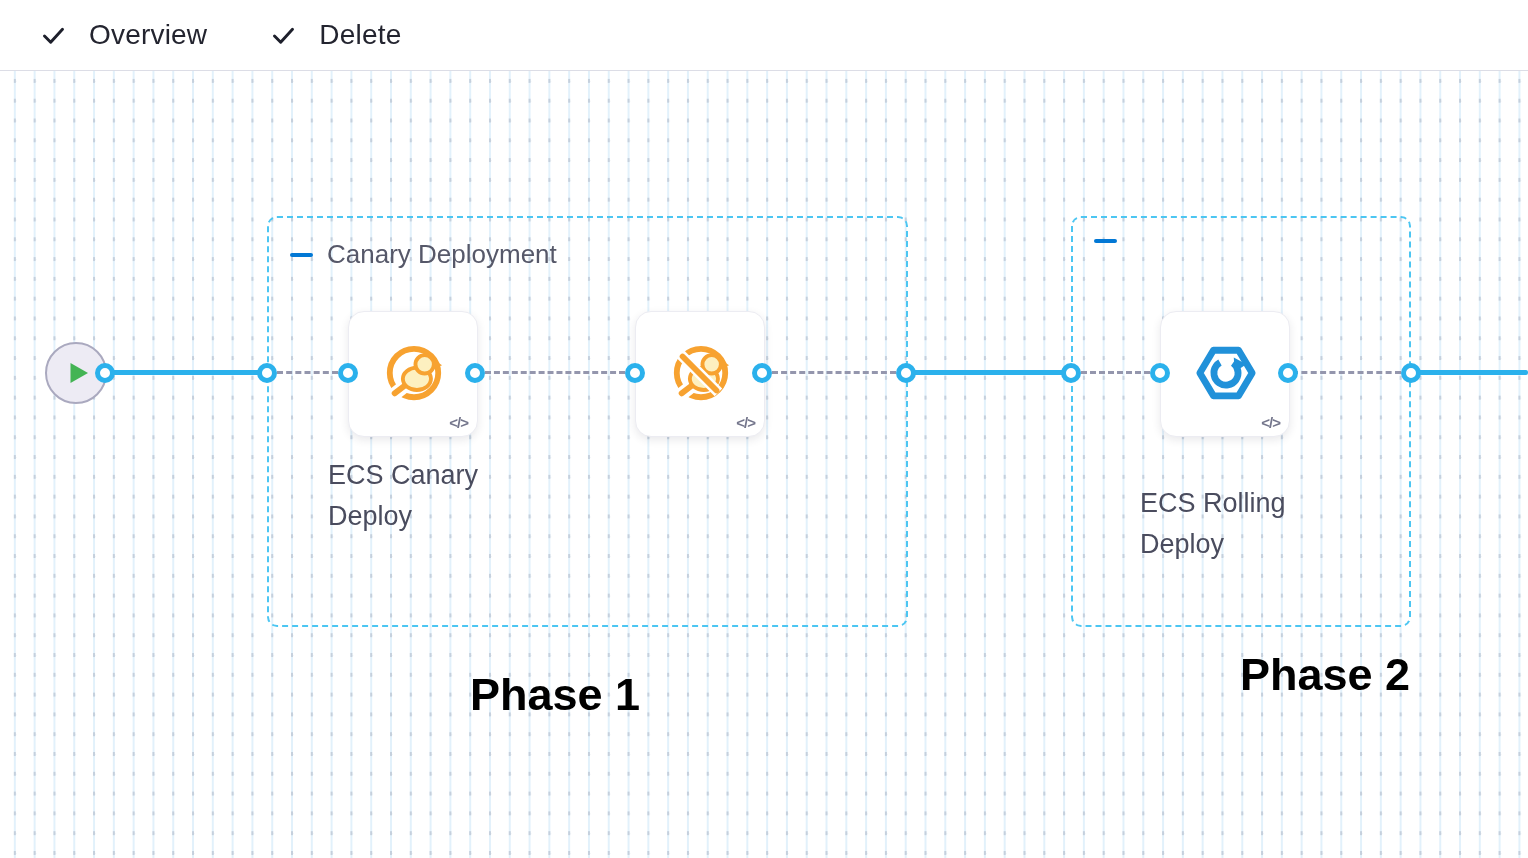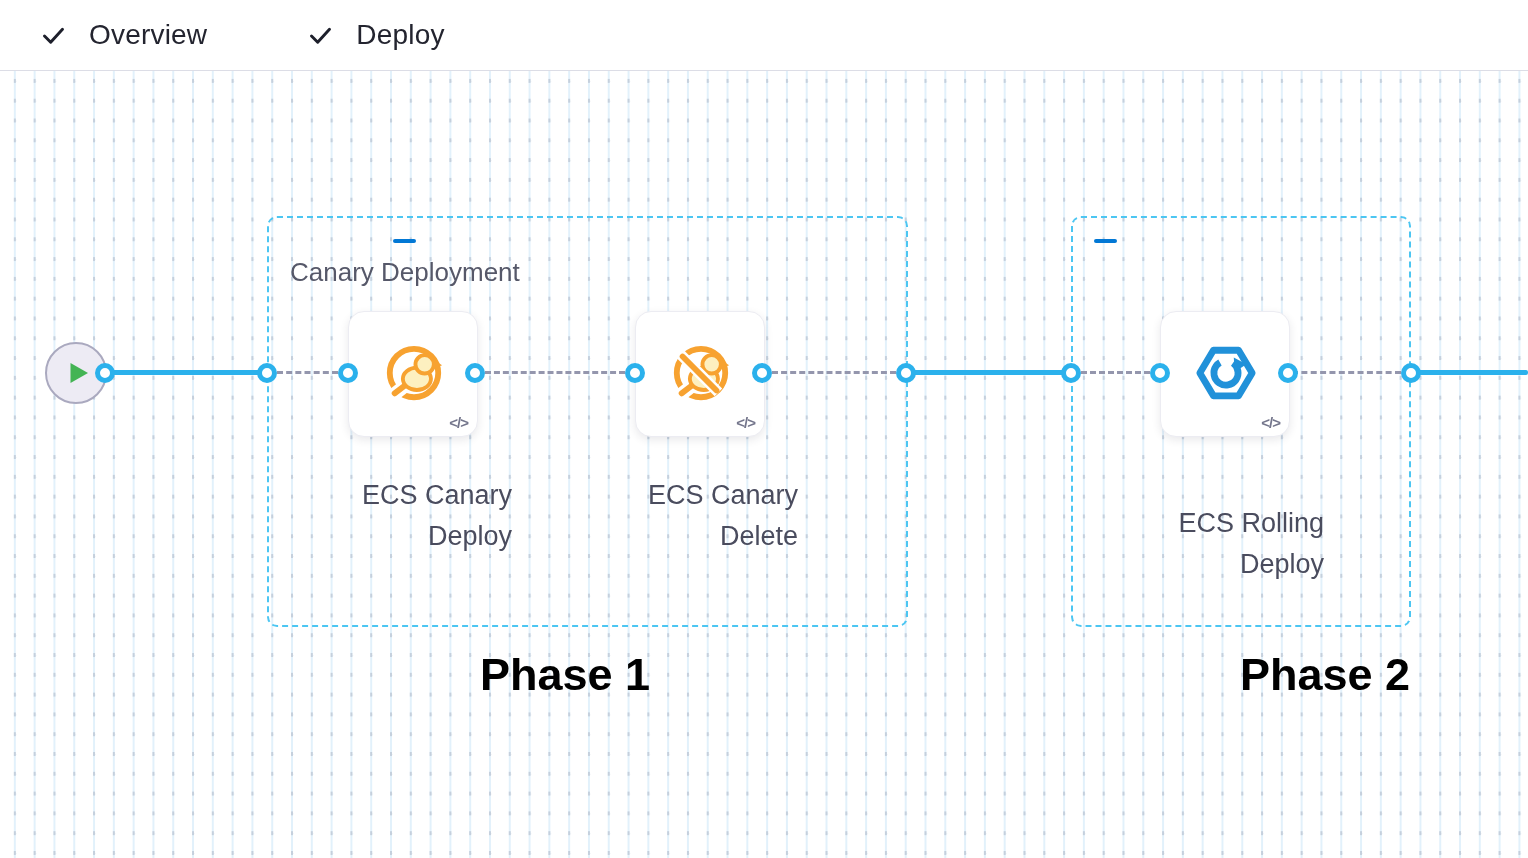--- a/index.html
+++ b/index.html
@@ -2,21 +2,21 @@
 <html><head>
 <meta charset="utf-8">
 <style>
   * { box-sizing: border-box; margin: 0; padding: 0; }
   html,body { width:1528px; height:858px; overflow:hidden;
     font-family:"Liberation Sans","DejaVu Sans",sans-serif; background:#fff; }
 
   
   .tabbar { position:relative; height:71px; background:#fff;
     border-bottom:1px solid #dcdde6; display:flex; align-items:center;
-    padding-left:40px; gap:100px; }
+    padding-left:40px; gap:63px; }
   .tab { position:relative; height:100%; display:flex; align-items:center;
     gap:22px; cursor:pointer; }
   .tab .check { width:27px; height:27px; color:#1d1f2b; flex:0 0 auto; }
   .tab .tab-label { font-size:28px; font-weight:500; color:#23242f;
     letter-spacing:.2px; }
   .tab.active .tab-label { font-weight:700; color:#14161f; }
   .tab.active::after { content:""; position:absolute; left:-28px; right:-28px;
     bottom:0; height:5px; border-radius:3px; background:#0278d5; }
 
   
@@ -29,21 +29,21 @@
 
   .solid-line { position:absolute; height:5px; top:299px; background:#2bb1ec;
     z-index:2; border-radius:2px; }
   .dash-line { position:absolute; top:300px; height:0;
     border-top:3px dashed #9496ad; z-index:2; }
 
   .group-box { position:absolute; top:145px; height:411px;
     border:2px dashed #4cc6f2; border-radius:10px; z-index:1; }
 
   .group-header { position:absolute; top:168px; display:flex;
-    align-items:center; gap:14px; z-index:4; cursor:pointer;flex-direction:column; }
+    align-items:center; gap:14px; z-index:4; cursor:pointer; }
   .collapse-dash { width:23px; height:4px; border-radius:2px; background:#0278d5; }
   .group-title { font-size:26px; font-weight:500; color:#565869; }
 
   .step-card { position:absolute; top:240px; width:130px; height:126px;
     background:#fff; border:1px solid #ececf2; border-radius:16px;
     box-shadow:0 3px 8px rgba(40,41,61,.10); z-index:3; cursor:pointer; }
   .step-icon { position:absolute; left:34px; top:30px; width:62px; height:62px; }
   .code-badge { position:absolute; right:9px; bottom:5px; font-size:15px;
     font-weight:700; letter-spacing:-1px; color:#74768c; cursor:pointer;
     font-family:"Liberation Sans","DejaVu Sans",sans-serif; }
@@ -51,41 +51,41 @@
   .port { position:absolute; top:292px; width:10px; height:10px;
     background:#fff; border:5px solid #2bb1ec; border-radius:50%;
     box-sizing:content-box; z-index:5; cursor:crosshair; }
 
   .start-node { position:absolute; left:45px; top:271px; width:62px; height:62px;
     border-radius:50%; background:#edebf4; border:2px solid #aaa9bf;
     display:flex; align-items:center; justify-content:center; z-index:4;
     cursor:pointer; }
   .start-node svg { width:30px; height:30px; margin-left:4px; }
 
-  .step-label { position:absolute; top:404px; width:200px; text-align:right;
+  .step-label { position:absolute; top:384px; width:200px; text-align:left;
     font-size:27px; font-weight:500; color:#4a4c5e; line-height:41px;padding-left:16px; }
 
   .phase-label { position:absolute; top:578px; width:330px; text-align:center;
     font-size:45px; font-weight:700; color:#000; }
 </style>
 </head>
 <body>
 
 <div class="tabbar">
   <div class="tab">
     <svg class="check" viewBox="0 0 24 24">
         <path d="M4 12.5 L9.5 18 L20 6.5" fill="none" stroke="currentColor" stroke-width="2.6" stroke-linecap="round" stroke-linejoin="round"></path>
       </svg>
     <span class="tab-label">Overview</span>
   </div>
   <div class="tab">
     <svg class="check" viewBox="0 0 24 24">
         <path d="M4 12.5 L9.5 18 L20 6.5" fill="none" stroke="currentColor" stroke-width="2.6" stroke-linecap="round" stroke-linejoin="round"></path>
       </svg>
-    <span class="tab-label">Deploy</span>
+    <span class="tab-label">Delete</span>
   </div>
 </div>
 
 <div class="canvas">
 
   <div class="solid-line" style="left:105px;width:162px;"></div>
   <div class="solid-line" style="left:906px;width:165px;"></div>
   <div class="solid-line" style="left:1411px;width:117px;"></div>
 
   <div class="dash-line" style="left:277px;width:61px;"></div>
@@ -125,23 +125,22 @@
       <line x1="9" y1="56" x2="28" y2="41" stroke="#fff" stroke-width="14"></line>
       <line x1="12" y1="53" x2="29" y2="40" stroke="#f7a230" stroke-width="6" stroke-linecap="round"></line>
       <ellipse cx="35" cy="38" rx="14.5" ry="11.5" fill="#fdf0c0" stroke="#f7a230" stroke-width="4"></ellipse>
       <circle cx="43" cy="23" r="9.5" fill="#fdf0c0" stroke="#f7a230" stroke-width="4"></circle>
       <path d="M52 18 L61 24 L51 28 Z" fill="#f7a230"></path>
       <line x1="11" y1="13" x2="50" y2="52" stroke="#fff" stroke-width="11"></line>
       <line x1="13" y1="15" x2="48" y2="50" stroke="#f7a230" stroke-width="6" stroke-linecap="round"></line>
     </svg>
     <span class="code-badge">&lt;/&gt;</span>
   </div>
-  <div class="step-label" style="left:598px;">ECS Canary Delete</div>
 
-  <div class="phase-label" style="left:400px;">Phase 1</div>
+  <div class="phase-label" style="left:390px;margin-top:20px;">Phase 1</div>
 
   <div class="group-box" style="left:1071px;width:340px;"></div>
   <div class="group-header" style="left:1094px;">
     <div class="collapse-dash"></div>
   </div>
 
   <div class="step-card" style="left:1160px;">
     <svg class="step-icon" viewBox="0 0 64 64">
       <polygon points="5,32 19,8.5 45,8.5 59,32 45,55.5 19,55.5" fill="#fff" stroke="#2191d9" stroke-width="7" stroke-linejoin="round"></polygon>
       <circle cx="32" cy="32" r="12.5" fill="none" stroke="#2191d9" stroke-width="7" stroke-dasharray="64 16" transform="rotate(-55 32 32)"></circle>

